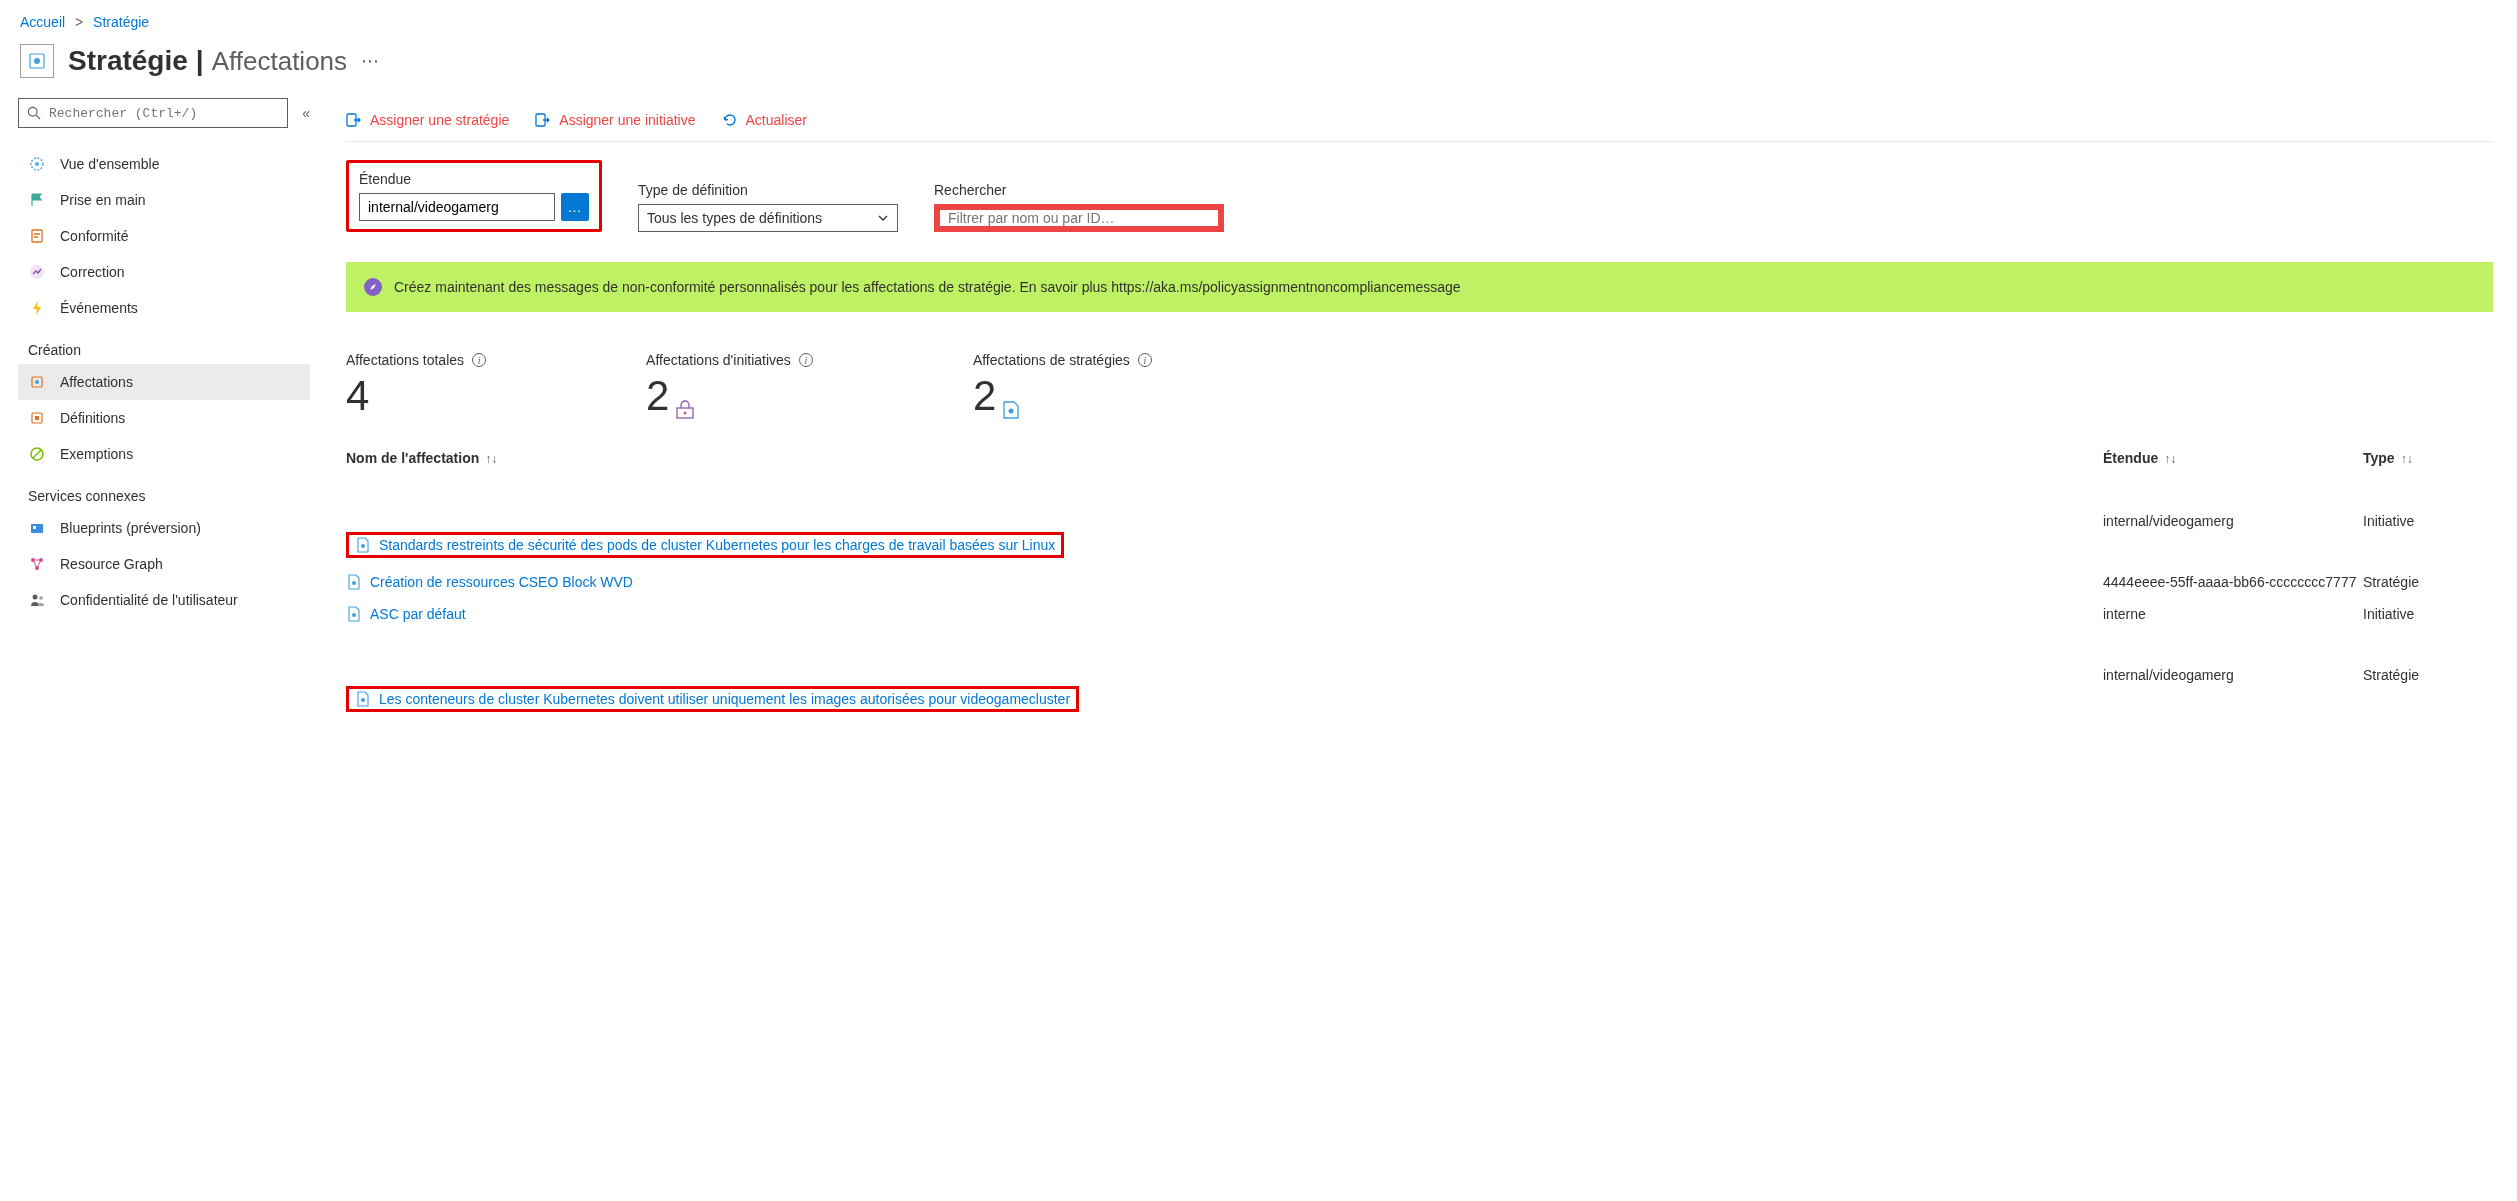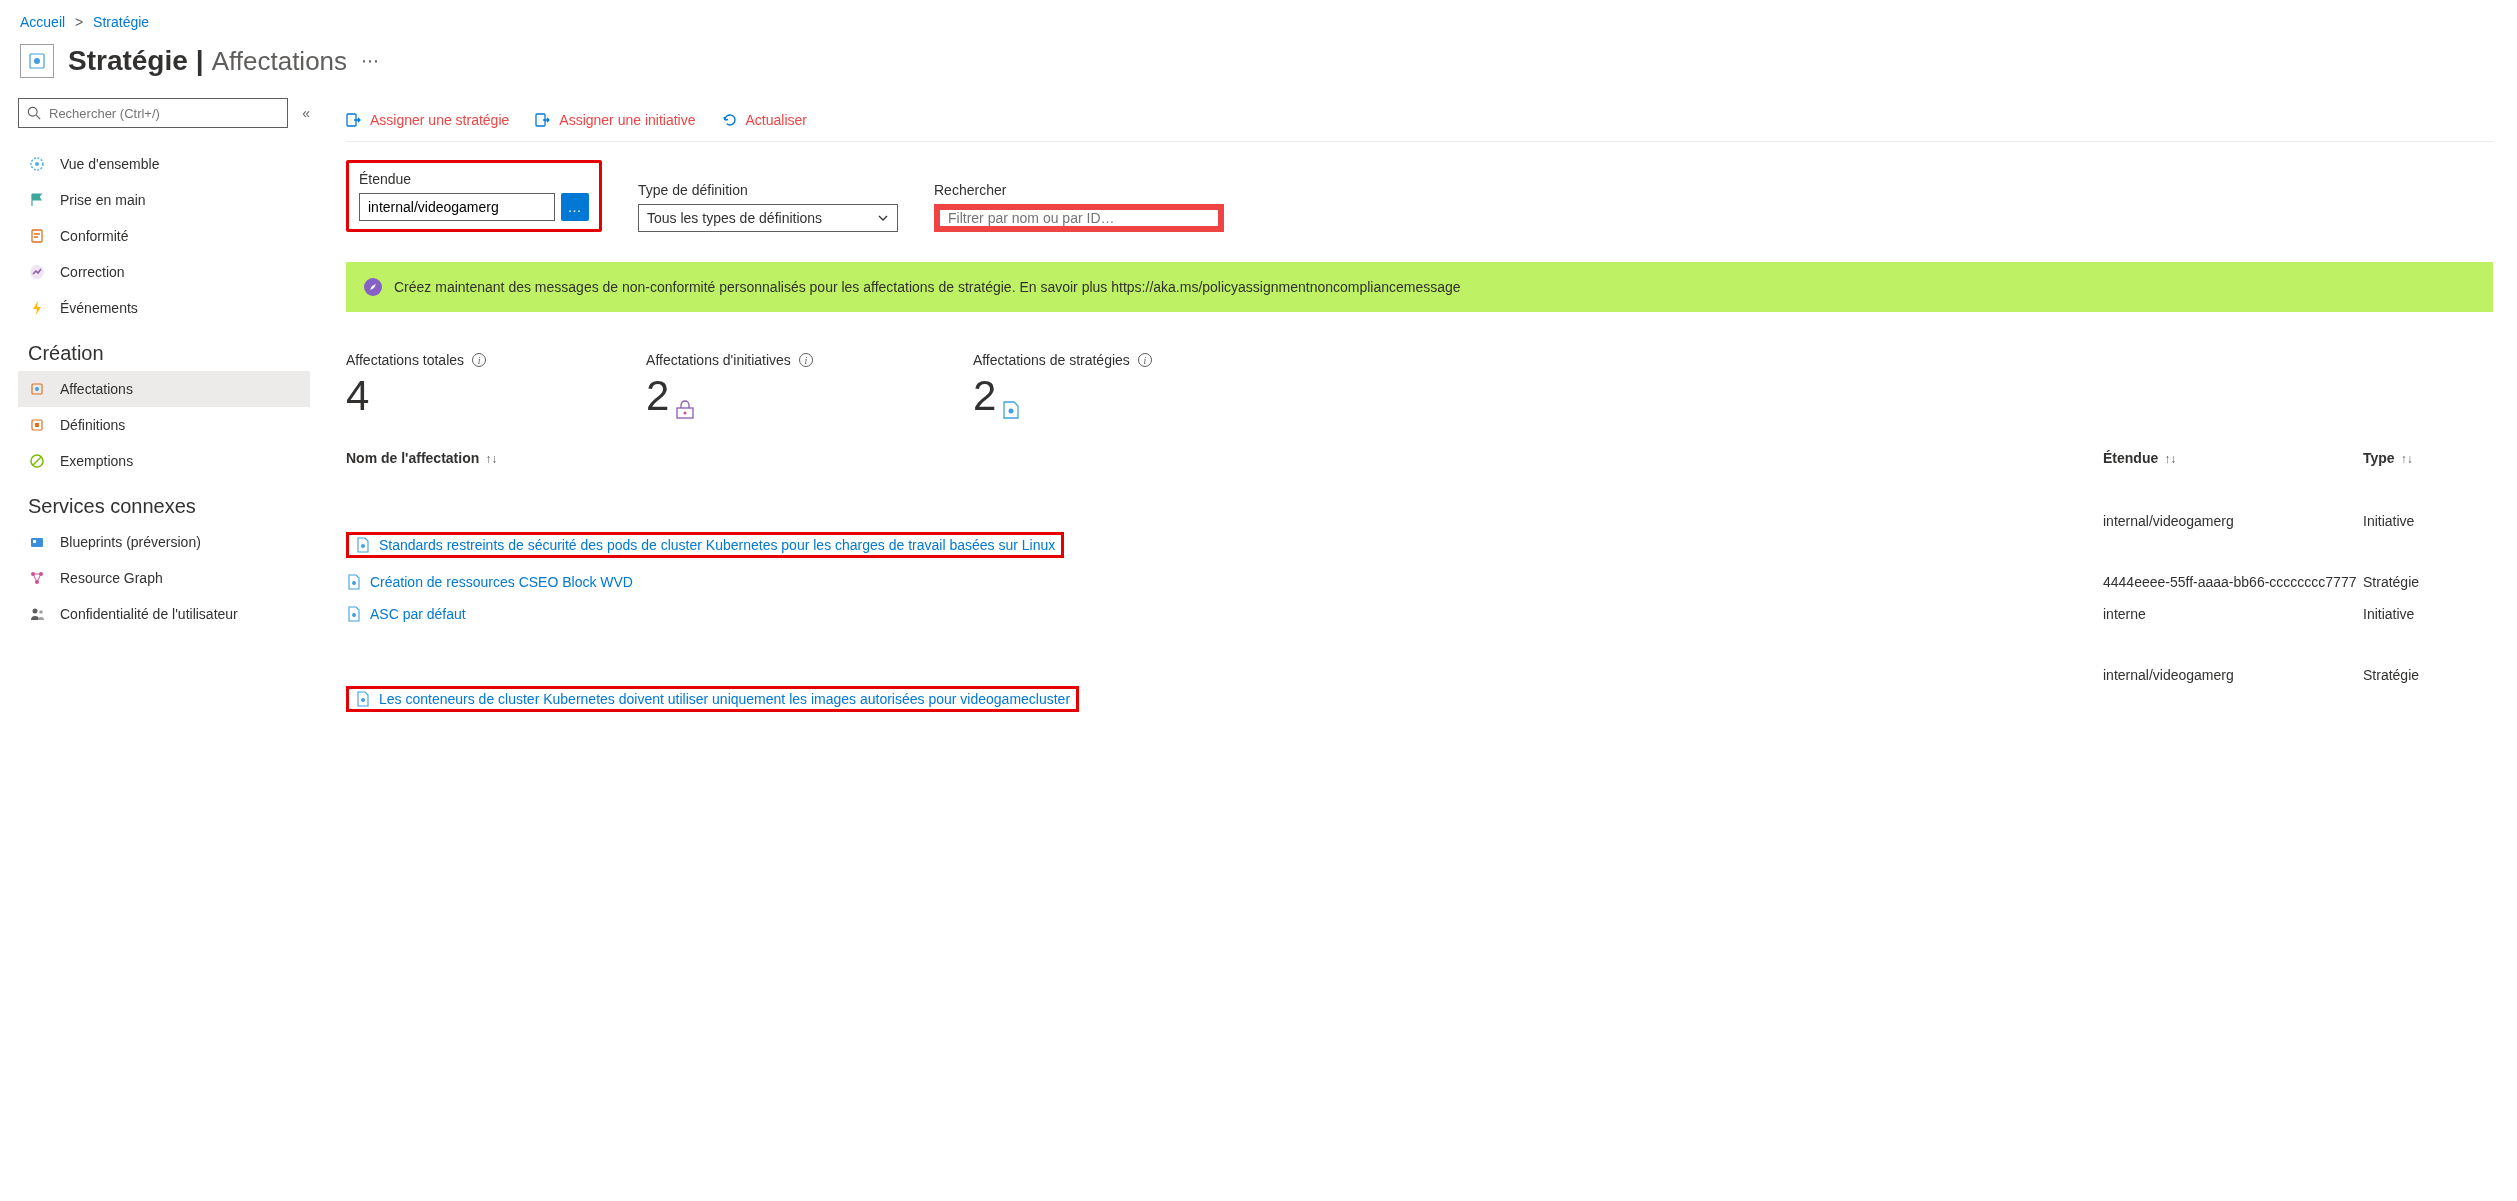--- a/index.html
+++ b/index.html
@@ -54,37 +54,37 @@
   .search-box {
     flex: 1;
     border: 1px solid #605e5c;
     height: 30px;
     display: flex; align-items: center;
     padding: 0 8px;
     gap: 8px;
     font-size: 13px;
     color: #605e5c;
   }
-  .search-box input { border: none; outline: none; flex: 1; font-size: 13px; color: #323130; font-family: Liberation Sans, sans-serif; }
+  .search-box input { border: none; outline: none; flex: 1; font-size: 13px; color: #323130; font-family: Liberation Mono, monospace; }
   .collapse-btn { font-size: 14px; color: #605e5c; cursor: pointer; }
 
   .nav-item {
     display: flex; align-items: center;
     height: 36px;
     padding: 0 10px;
     gap: 14px;
     cursor: pointer;
     font-size: 14px;
     color: #323130;
   }
   .nav-item.active { background: #edebe9; }
   .nav-item .icon-slot { width: 18px; height: 18px; display: flex; align-items: center; justify-content: center; }
   .nav-section-title {
     padding: 16px 10px 6px 10px;
-    font-size: 20px;
+    font-size: 14px;
     color: #323130;
   }
 
   .main {
     flex: 1;
     padding: 0 24px 24px 36px;
     min-width: 0;
   }
 
   .toolbar {

